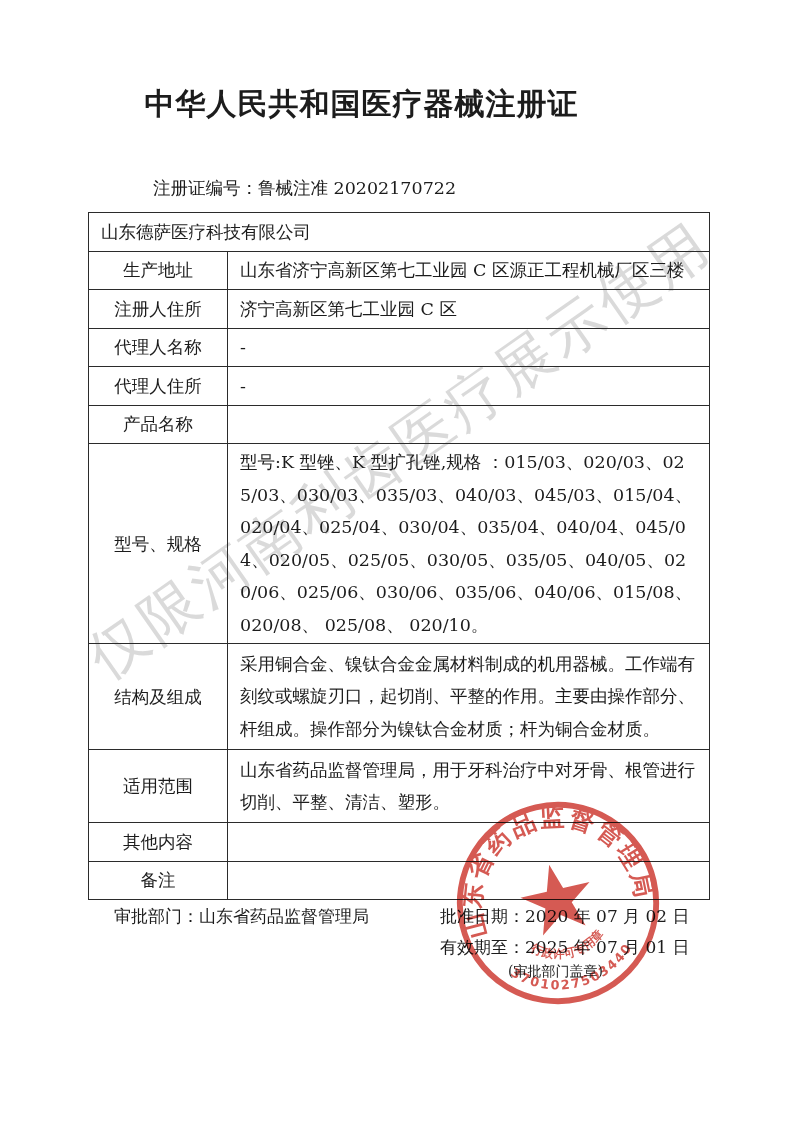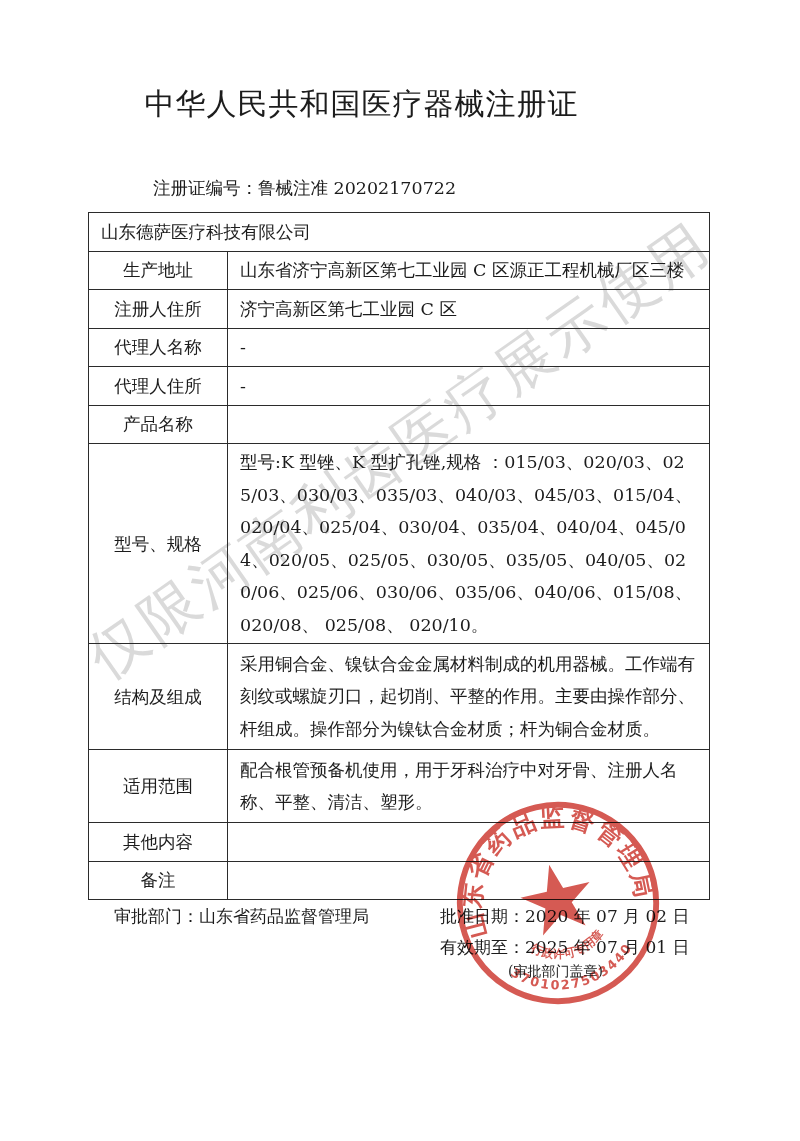--- a/index.html
+++ b/index.html
@@ -24,21 +24,21 @@
     letter-spacing: 4px;
     color: rgba(148,148,148,0.34);
     white-space: nowrap;
     z-index: 0;
     pointer-events: none;
   }
 
   .title {
     position: absolute; top: 84px; left: 0; width: 723px;
     text-align: center;
-    font-size: 30px; font-weight: 400; letter-spacing: 1px;
+    font-size: 30px; font-weight: 700; letter-spacing: 1px;
     z-index: 1;
   }
   .cert-no {
     position: absolute; top: 176px; left: 114px;
     font-size: 17.5px; z-index: 1; margin-left: 39px;
   }
 
   
   .cert-table {
     position: absolute; left: 88px; top: 212px; width: 622px;
@@ -145,21 +145,21 @@
     </div>
     <div class="row h-struct">
       <div class="cell-label">结构及组成</div>
       <div class="cell-value">
           <span>采用铜合金、镍钛合金金属材料制成的机用器械。工作端有刻纹或螺旋刃口，起切削、平整的作用。主要由操作部分、杆组成。操作部分为镍钛合金材质；杆为铜合金材质。</span>
         </div>
     </div>
     <div class="row h-scope">
       <div class="cell-label">适用范围</div>
       <div class="cell-value">
-          <span>配合根管预备机使用，用于牙科治疗中对牙骨、注册人名称、平整、清洁、塑形。</span>
+          <span>山东省药品监督管理局，用于牙科治疗中对牙骨、根管进行切削、平整、清洁、塑形。</span>
         </div>
     </div>
     <div class="row simple">
       <div class="cell-label">其他内容</div>
       <div class="cell-value">
           <span></span>
         </div>
     </div>
     <div class="row simple">
       <div class="cell-label">备注</div>

